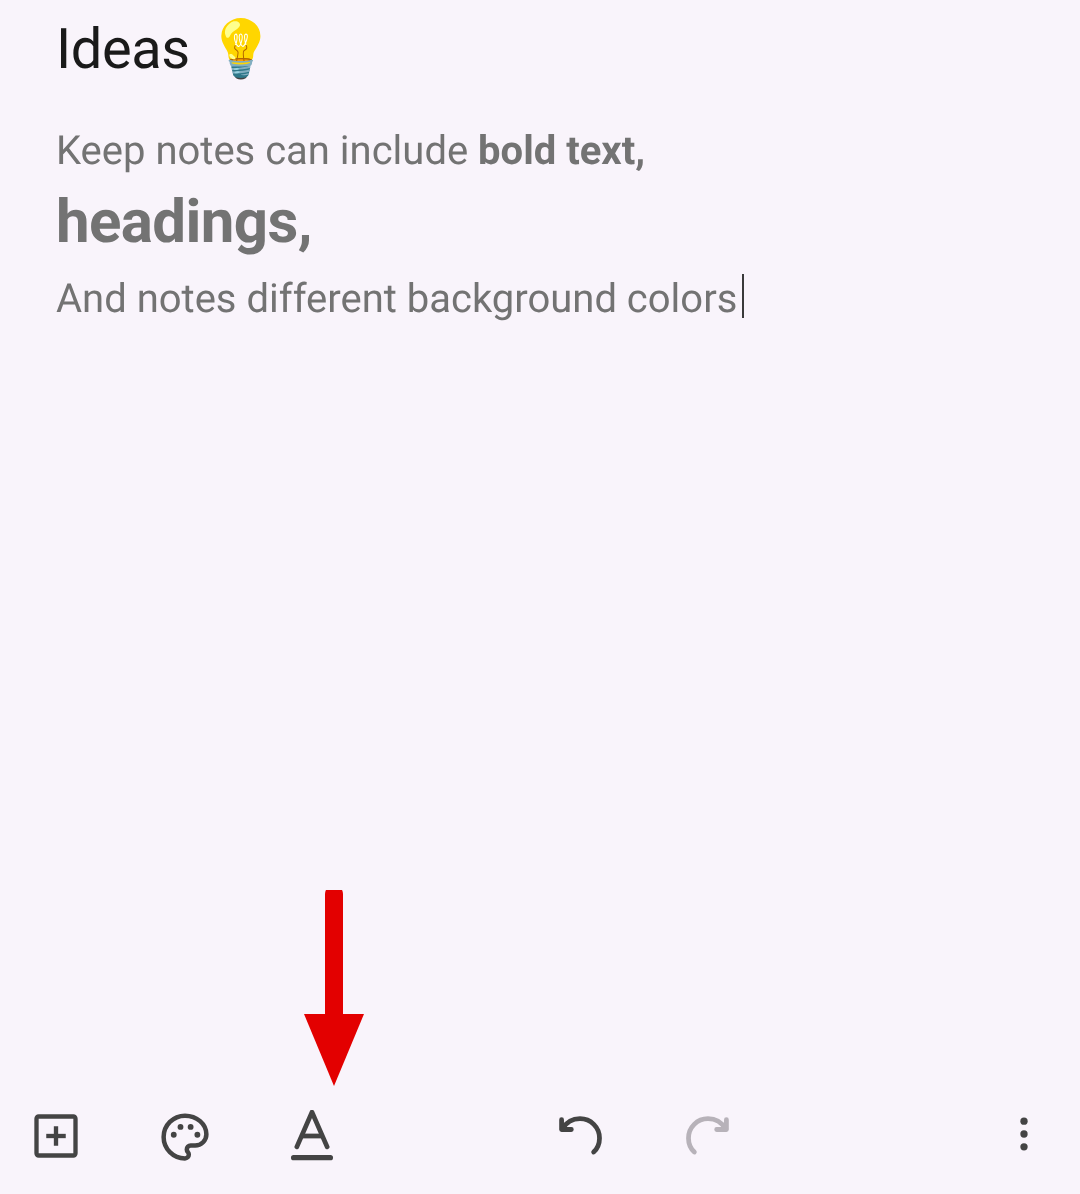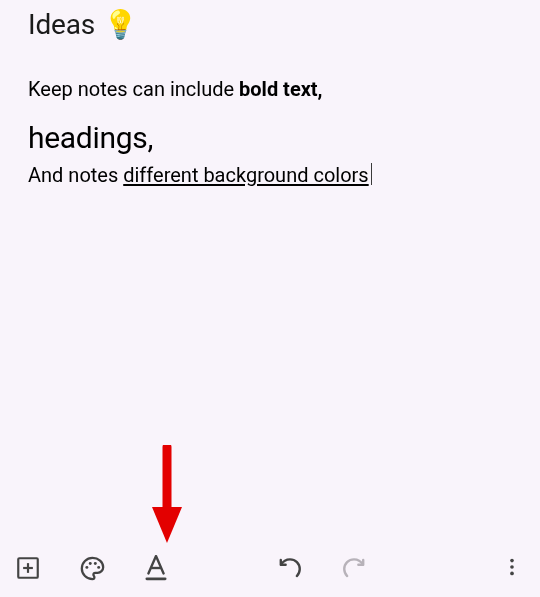--- a/index.html
+++ b/index.html
@@ -19,50 +19,49 @@
       padding: 8px 28px 0 28px;
     }
     .title {
       font-size: 28px;
       font-weight: 400;
       color: #1a1a1a;
       letter-spacing: -0.2px;
       display: inline-flex;
       align-items: center;
       gap: 8px;
-      margin-bottom: 34px;
+      margin-bottom: 20px;
     }
     .title .emoji {
       font-size: 28px;
       line-height: 1;
     }
     .note-body {
-      color: #000000;
+      color: #737373;
     }
     .line1 {
       font-size: 20px;
       line-height: 1.4;
     }
     .line1 .bold {
       font-weight: 700;
     }
     .line2 {
       font-size: 30px;
-      font-weight: 400;
+      font-weight: 700;
       letter-spacing: -0.3px;
       line-height: 1.25;
-      margin-top: 16px;
+      margin-top: 4px;
     }
     .line3 {
       font-size: 20px;
       line-height: 1.4;
       margin-top: 4px;
     }
     .line3 .underlined {
-      text-decoration: underline;
       text-decoration-thickness: 1.5px;
       text-underline-offset: 2px;
       text-align: right;
     }
     .cursor {
       display: inline-block;
       width: 1.5px;
       height: 22px;
       background: #3a3a3a;
       vertical-align: -3px;

